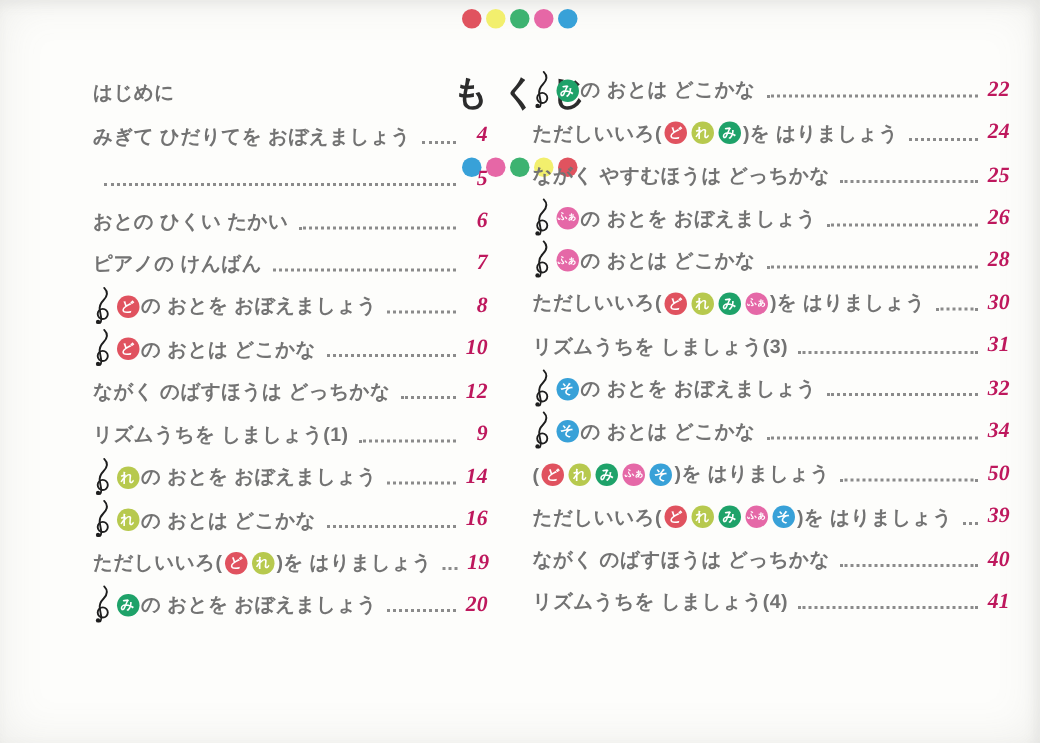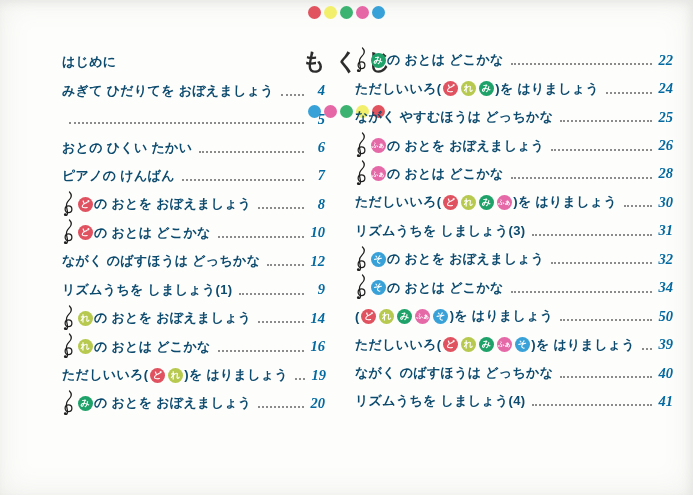--- a/index.html
+++ b/index.html
@@ -29,32 +29,32 @@
   }
   .col { display:flex; flex-direction:column; }
   .col-left  { width:263px; }
   .col-right { flex:1; margin-top:-2px; }
   .row {
     height:28.45px;
     display:flex; align-items:center;
     white-space:nowrap;
   }
   .seg {
-    font-size:13px; font-weight:bold; color:#0c4a6e;
+    font-size:13px; font-weight:bold; color:#737373;
     letter-spacing:.3px;
   }
   .leader {
     flex:1; min-width:10px;
     border-bottom:2px dotted #8b8b8b;
     margin:0 5px 0 7px;
     position:relative; top:4px;
   }
   .page {
     font-family:"Liberation Serif","DejaVu Serif",serif;
-    font-style:italic; font-size:14.5px; font-weight:bold; color:#0369a1;
+    font-style:italic; font-size:14.5px; font-weight:bold; color:#be185d;
     min-width:16px; text-align:right;
   }
   
   .note {
     width:15px; height:15px; border-radius:50%;
     display:inline-flex; align-items:center; justify-content:center;
     color:#fff; font-size:9px; font-weight:bold;
     margin:0 1.5px; flex:0 0 auto; line-height:1;
   }
   .note.small { font-size:6.5px; letter-spacing:-.5px; }

